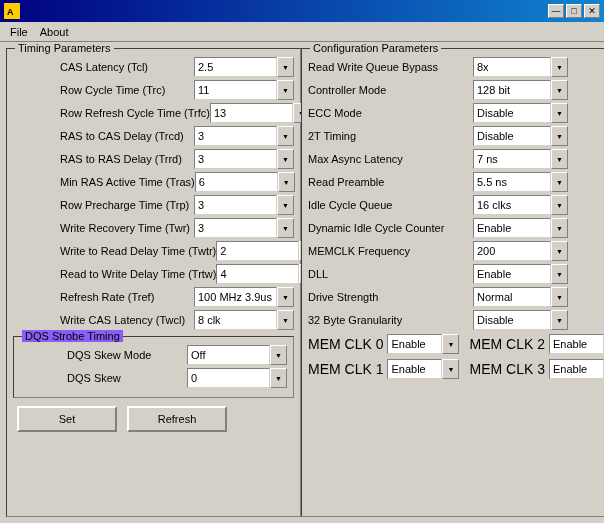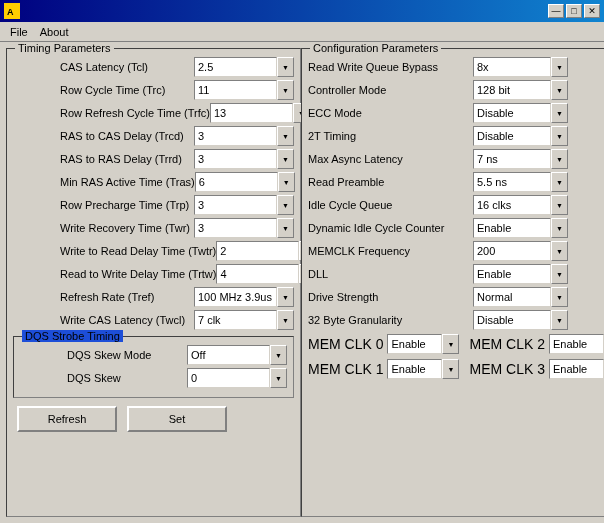--- a/index.html
+++ b/index.html
@@ -151,21 +151,21 @@
       border-top-color: #404040;
       border-left-color: #404040;
       padding: 8px 6px 6px 6px;
       position: relative;
       margin-top: 6px;
     }
     .subpanel-title {
       position: absolute;
       top: -7px;
       left: 8px;
-      background: #1d4ed8;
+      background: #8b5cf6;
       padding: 0 3px;
       font-size: 11px;
     }
     .bottom-buttons {
       display: flex;
       gap: 10px;
       margin-top: 8px;
       justify-content: flex-start;
       padding-left: 4px;
     }
@@ -316,21 +316,21 @@
         <div class="param-row">
           <span class="param-label">Refresh Rate (Tref)</span>
           <div class="win-select" style="width: 100px;">
             <div class="win-select-text">100 MHz 3.9us</div>
             <div class="win-select-btn">▼</div>
           </div>
         </div>
         <div class="param-row">
           <span class="param-label">Write CAS Latency (Twcl)</span>
           <div class="win-select" style="width: 100px;">
-            <div class="win-select-text">7 clk</div>
+            <div class="win-select-text">8 clk</div>
             <div class="win-select-btn">▼</div>
           </div>
         </div>
       </div>
 
     <div class="subpanel">
       <span class="subpanel-title">DQS Strobe Timing</span>
       <div id="dqs-rows">
           <div class="param-row">
             <span class="param-label">DQS Skew Mode</span>
@@ -343,22 +343,22 @@
             <span class="param-label">DQS Skew</span>
             <div class="win-select" style="width: 100px;">
               <div class="win-select-text">0</div>
               <div class="win-select-btn">▼</div>
             </div>
           </div>
         </div>
     </div>
 
     <div class="bottom-buttons">
+      <button class="win-button">Set</button>
       <button class="win-button">Refresh</button>
-      <button class="win-button">Set</button>
     </div>
   </div>
 
   <div class="panel right-panel">
     <span class="panel-title">Configuration Parameters</span>
     <div id="right-rows">
         <div class="right-param-row">
           <span class="right-param-label">Read Write Queue Bypass</span>
           <div class="win-select" style="width: 95px;">
             <div class="win-select-text">8x</div>

